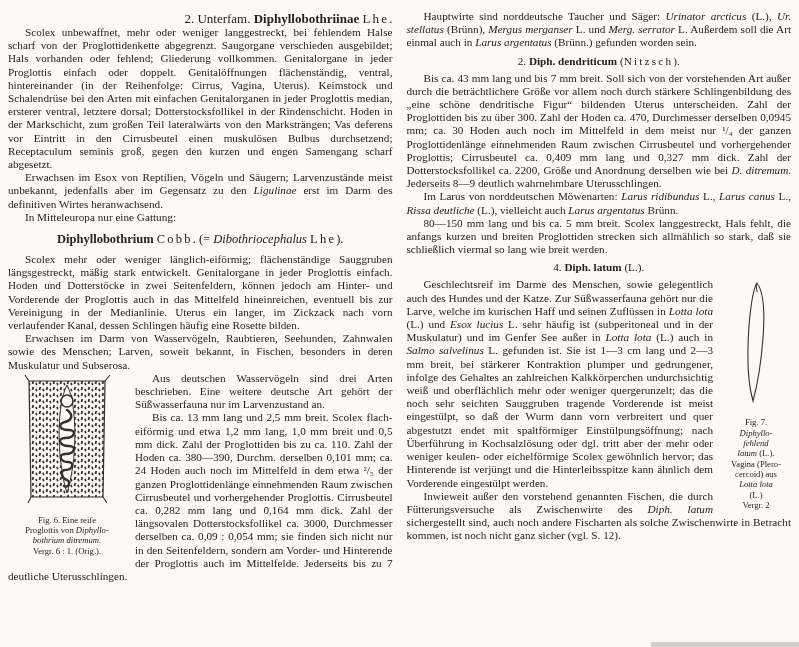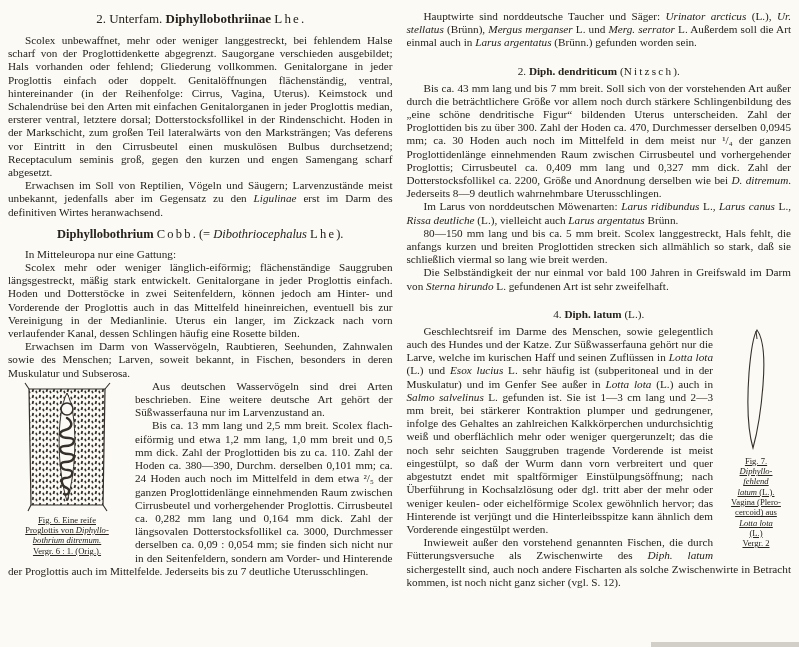--- a/index.html
+++ b/index.html
@@ -7,45 +7,45 @@
   body { width:799px; height:647px; }
   .page {
     position:relative; width:799px; height:647px; overflow:hidden;
     background:var(--paper,#fbfaf5); color:var(--ink,#26221c);
     font-family:"Liberation Serif","DejaVu Serif",serif;
     padding:10px 8px 6px 8px; display:flex; gap:14px;
   }
   .col { flex:1 1 0; min-width:0; font-size:11.2px; line-height:13.2px; text-align:justify; }
   .blk { text-align:justify; }
   .blk.p  { text-indent:17px; }
-  .blk.h1 { text-align:center; text-indent:0; font-size:13px;   line-height:15px; margin:1px 0 8px;  }
+  .blk.h1 { text-align:right; text-indent:0; font-size:13px;   line-height:15px; margin:1px 0 0;  }
   .blk.h2 { text-align:center; text-indent:0; font-size:12.5px; line-height:15px; margin:8px 0 6px;  }
-  .blk.h3 { text-align:center; text-indent:0; font-size:11.2px; line-height:13px; margin:15px 0 4px;  }
+  .blk.h3 { text-align:center; text-indent:0; font-size:11.2px; line-height:13px; margin:5px 0 4px;  }
   .it { font-style:italic; }
   .bd { font-weight:bold; }
   .sp { letter-spacing:2.2px; }
   figure.fig6 { float:left;  width:118px; margin:2px 9px 2px 0;  text-align:center; }
   figure.fig7 { float:right; width:70px;  margin:2px 0 2px 8px;  text-align:center; }
   figure svg  { display:block; margin:0 auto; }
-  figcaption  { margin-top:3px;text-decoration:underline; }
+  figcaption  { margin-top:11px; }
   .capline { font-size:8.6px; line-height:10.3px; text-align:center; text-indent:0; }
   .scan-edge { position:absolute; right:0; bottom:0; width:148px; height:5px; background:#d2cfc8; }
 </style>
 </head>
 <body>
 
 <div class="page">
 
   <section class="col">
     <div class="flow">
         <div class="blk h1"><span class="">2. Unterfam. </span><span class="bd ">Diphyllobothriinae</span><span class=""> </span><span class="sp ">Lhe</span><span class="">.</span></div>
         <div class="blk p"><span class="">Scolex unbewaffnet, mehr oder weniger langgestreckt, bei fehlendem Halse scharf von der Proglottidenkette abgegrenzt. Saugorgane verschieden ausgebildet; Hals vorhanden oder fehlend; Gliederung vollkommen. Genitalorgane in jeder Proglottis einfach oder doppelt. Genitalöffnungen flächenständig, ventral, hintereinander (in der Reihenfolge: Cirrus, Vagina, Uterus). Keimstock und Schalendrüse bei den Arten mit einfachen Genitalorganen in jeder Proglottis median, ersterer ventral, letztere dorsal; Dotterstocksfollikel in der Rindenschicht. Hoden in der Markschicht, zum großen Teil lateralwärts von den Marksträngen; Vas deferens vor Eintritt in den Cirrusbeutel einen muskulösen Bulbus durchsetzend; Receptaculum seminis groß, gegen den kurzen und engen Samengang scharf abgesetzt.</span></div>
-        <div class="blk p"><span class="">Erwachsen im Soll von Reptilien, Vögeln und Säugern; Larvenzustände meist unbekannt, jedenfalls aber im Gegensatz zu den </span><span class="it ">Ligulinae</span><span class=""> erst im Darm des definitiven Wirtes heranwachsend.</span></div>
+        <div class="blk p"><span class="">Erwachsen im Esox von Reptilien, Vögeln und Säugern; Larvenzustände meist unbekannt, jedenfalls aber im Gegensatz zu den </span><span class="it ">Ligulinae</span><span class=""> erst im Darm des definitiven Wirtes heranwachsend.</span></div>
+        <div class="blk p"><span class="">In Mitteleuropa nur eine Gattung:</span></div>
         <div class="blk h2"><span class="bd ">Diphyllobothrium</span><span class=""> </span><span class="sp ">Cobb</span><span class="">. (= </span><span class="it ">Dibothriocephalus</span><span class=""> </span><span class="sp ">Lhe</span><span class="">).</span></div>
-        <div class="blk p"><span class="">In Mitteleuropa nur eine Gattung:</span></div>
         <div class="blk p"><span class="">Scolex mehr oder weniger länglich-eiförmig; flächenständige Sauggruben längsgestreckt, mäßig stark entwickelt. Genitalorgane in jeder Proglottis einfach. Hoden und Dotterstöcke in zwei Seitenfeldern, können jedoch am Hinter- und Vorderende der Proglottis auch in das Mittelfeld hineinreichen, eventuell bis zur Vereinigung in der Medianlinie. Uterus ein langer, im Zickzack nach vorn verlaufender Kanal, dessen Schlingen häufig eine Rosette bilden.</span></div>
         <div class="blk p"><span class="">Erwachsen im Darm von Wasservögeln, Raubtieren, Seehunden, Zahnwalen sowie des Menschen; Larven, soweit bekannt, in Fischen, besonders in deren Muskulatur und Subserosa.</span></div>
       </div>
 
     <figure class="fig6">
       <svg width="100" height="130" viewBox="0 0 100 130">
         <defs>
           <pattern id="stip" width="7" height="6" patternUnits="userSpaceOnUse">
             <rect width="7" height="6" fill="#fbfaf5"></rect>
             <rect x="1" y="1" width="1.8" height="3" fill="#35302a" transform="rotate(14 2 2.5)"></rect>
@@ -72,21 +72,20 @@
       </div>
   </section>
 
   <section class="col">
     <div class="flow">
         <div class="blk p"><span class="">Hauptwirte sind norddeutsche Taucher und Säger: </span><span class="it ">Urinator arcticus</span><span class=""> (L.), </span><span class="it ">Ur. stellatus</span><span class=""> (Brünn), </span><span class="it ">Mergus merganser</span><span class=""> L. und </span><span class="it ">Merg. serrator</span><span class=""> L. Außerdem soll die Art einmal auch in </span><span class="it ">Larus argentatus</span><span class=""> (Brünn.) gefunden worden sein.</span></div>
         <div class="blk h3"><span class="">2. </span><span class="bd ">Diph. dendriticum</span><span class=""> (</span><span class="sp ">Nitzsch</span><span class="">).</span></div>
         <div class="blk p"><span class="">Bis ca. 43 mm lang und bis 7 mm breit. Soll sich von der vorstehenden Art außer durch die beträchtlichere Größe vor allem noch durch stärkere Schlingenbildung des „eine schöne dendritische Figur“ bildenden Uterus unterscheiden. Zahl der Proglottiden bis zu über 300. Zahl der Hoden ca. 470, Durchmesser derselben 0,0945 mm; ca. 30 Hoden auch noch im Mittelfeld in dem meist nur ¹/₄ der ganzen Proglottidenlänge einnehmenden Raum zwischen Cirrusbeutel und vorhergehender Proglottis; Cirrusbeutel ca. 0,409 mm lang und 0,327 mm dick. Zahl der Dotterstocksfollikel ca. 2200, Größe und Anordnung derselben wie bei </span><span class="it ">D. ditremum</span><span class="">. Jederseits 8—9 deutlich wahrnehmbare Uterusschlingen.</span></div>
         <div class="blk p"><span class="">Im Larus von norddeutschen Möwenarten: </span><span class="it ">Larus ridibundus</span><span class=""> L., </span><span class="it ">Larus canus</span><span class=""> L., </span><span class="it ">Rissa deutliche</span><span class=""> (L.), vielleicht auch </span><span class="it ">Larus argentatus</span><span class=""> Brünn.</span></div>
         <div class="blk p"><span class="">80—150 mm lang und bis ca. 5 mm breit. Scolex langgestreckt, Hals fehlt, die anfangs kurzen und breiten Proglottiden strecken sich allmählich so stark, daß sie schließlich viermal so lang wie breit werden.</span></div>
-        <div class="blk p"><span class="">Die Selbständigkeit der nur einmal vor bald 100 Jahren in Greifswald im Darm von </span><span class="it ">Sterna hirundo</span><span class=""> L. gefundenen Art ist sehr zweifelhaft.</span></div>
         <div class="blk h3"><span class="">4. </span><span class="bd ">Diph. latum</span><span class=""> (L.).</span></div>
       </div>
 
     <figure class="fig7">
       <svg width="40" height="126" viewBox="0 0 40 126">
         <path d="M21,3 C27,11 29,32 27,58 C25,84 22,103 17,121 C12,104 11,74 13,46 C15,22 17,9 21,3 Z" fill="none" stroke="#35302a" stroke-width="1.1"></path>
         <path d="M20,4 L21,12" stroke="#35302a" stroke-width="1" fill="none"></path>
       </svg>
       <figcaption>
           <div class="capline"><span class="">Fig. 7.</span></div>

